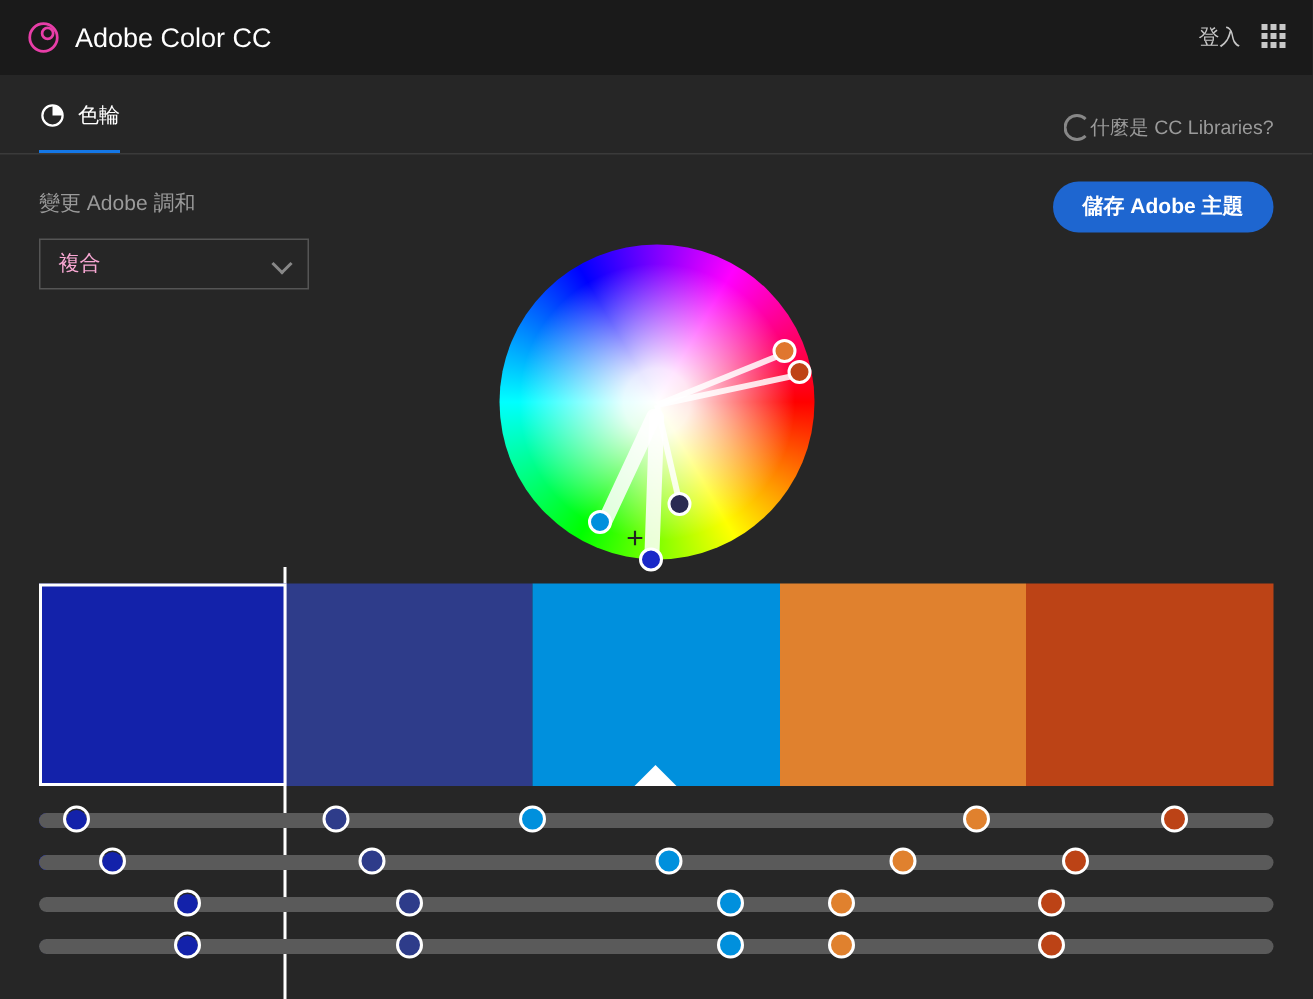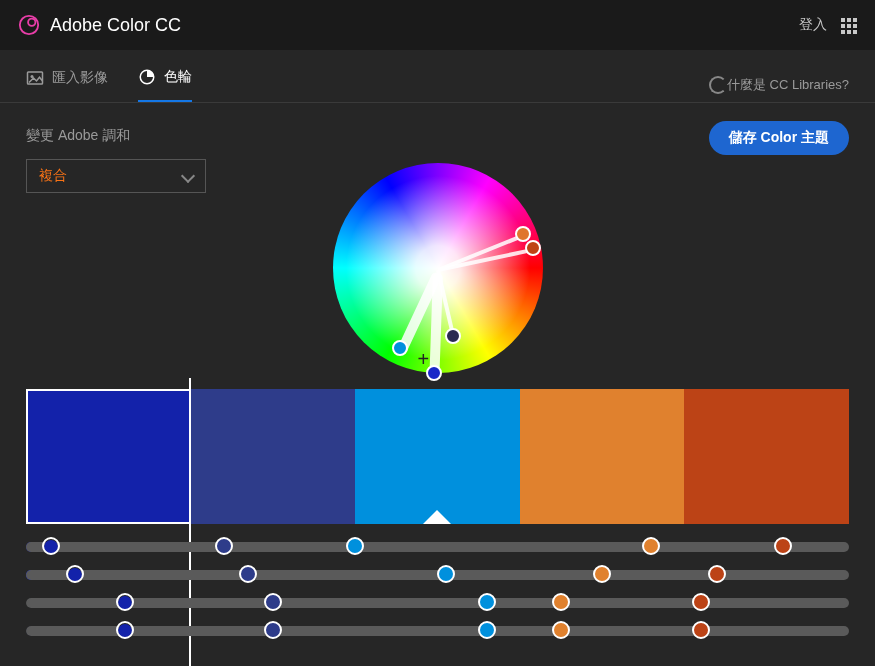--- a/index.html
+++ b/index.html
@@ -4,33 +4,33 @@
 <style>
 * { margin:0; padding:0; box-sizing:border-box; font-family:"Segoe UI",Arial,sans-serif; }
 body { background:#262626; color:#c8c8c8; width:875px; height:666px; overflow:hidden; }
 .header { display:flex; align-items:center; height:50px; padding:0 18px; background:#1a1a1a; }
 .logo-area { display:flex; align-items:center; gap:10px; }
 .logo-svg { width:22px; height:22px; }
 .app-title { color:#fff; font-size:18px; font-weight:400; }
 .main-nav { display:flex; gap:36px; margin-left:60px; }
 .main-nav span { color:#bdbdbd; font-size:15px; cursor:pointer; }
 .main-nav .active { color:#fff; }
-.header-right { margin-left:auto; display:flex; align-items:flex-end; gap:14px; }
+.header-right { margin-left:auto; display:flex; align-items:flex-start; gap:14px; }
 .header-right .login { color:#c8c8c8; font-size:14px; cursor:pointer; }
 .grid-icon { display:inline-flex; flex-wrap:wrap; width:16px; height:16px; gap:2px; }
 .grid-icon i { width:4px; height:4px; background:#c8c8c8; display:block; }
 .sub-bar { display:flex; align-items:center; padding:18px 26px 0 26px; }
 .tab { display:flex; align-items:center; gap:8px; cursor:pointer; padding-bottom:14px; margin-right:30px; color:#9a9a9a; font-size:14px; }
 .tab.active { color:#fff; border-bottom:2px solid #1477e6; }
 .tab-icon { width:18px; height:18px; display:inline-block; }
 .sub-bar-right { margin-left:auto; display:flex; align-items:center; gap:0; color:#9a9a9a; font-size:13px; }
 .divider { height:1px; background:#3a3a3a; margin:0 0 0 0; }
 .content { position:relative; padding:20px 26px 0 26px; }
 .label-row { color:#9a9a9a; font-size:14px; margin-top:4px; }
-.dropdown { margin-top:14px; width:180px; height:34px; border:1px solid #555; background:#262626; color:#f97316; display:flex; align-items:center; justify-content:space-between; padding:0 12px; cursor:pointer; font-size:14px; }
+.dropdown { margin-top:14px; width:180px; height:34px; border:1px solid #555; background:#262626; color:#f9a8d4; display:flex; align-items:center; justify-content:space-between; padding:0 12px; cursor:pointer; font-size:14px; }
 .chev { width:10px; height:10px; border-left:2px solid #888; border-bottom:2px solid #888; transform:rotate(-45deg); }
 .save-btn { position:absolute; right:26px; top:18px; background:#1e66d0; color:#fff; border:none; height:34px; padding:0 20px; border-radius:20px; font-size:14px; font-weight:600; cursor:pointer; }
 .wheel-wrap { display:flex; justify-content:center; margin-top:-30px; }
 .wheel { width:210px; height:210px; border-radius:50%; position:relative; background:conic-gradient(from 90deg, red, #ff8000, yellow, #80ff00, lime, #00ff80, cyan, #0080ff, blue, #8000ff, magenta, #ff0080, red); }
 .wheel::after { content:""; position:absolute; inset:0; border-radius:50%; background:radial-gradient(circle at center, #fff 0%, rgba(255,255,255,0.9) 15%, rgba(255,255,255,0) 62%); }
 .arm { position:absolute; left:50%; top:50%; height:4px; background:rgba(255,255,255,0.85); transform-origin:0 50%; z-index:2; }
 .arm.thick { height:10px; border-radius:5px; }
 .handle { position:absolute; width:16px; height:16px; border:2px solid #fff; border-radius:50%; transform:translate(-50%,-50%); z-index:3; }
 .plus { position:absolute; left:50%; top:50%; color:#222; font-size:20px; z-index:3; }
 .swatches { display:flex; margin:16px 26px 0 26px; }
@@ -67,49 +67,41 @@
         <i></i>
         <i></i>
         <i></i>
         <i></i>
         <i></i>
     </span>
   </div>
 </div>
 
 <div class="sub-bar">
-  <div class="tab">
-    <svg class="tab-icon" viewBox="0 0 24 24">
-        <rect x="2" y="4" width="20" height="16" rx="1" fill="none" stroke="#9a9a9a" stroke-width="2"></rect>
-        <circle cx="8" cy="10" r="2" fill="#9a9a9a"></circle>
-        <path d="M4 18 L10 12 L14 16 L18 11 L22 16" fill="none" stroke="#9a9a9a" stroke-width="2"></path>
-      </svg>
-    <span>匯入影像</span>
-  </div>
   <div class="tab active">
     <svg class="tab-icon" viewBox="0 0 24 24">
         <circle cx="12" cy="12" r="9" fill="none" stroke="#fff" stroke-width="2"></circle>
         <path d="M12 3 A9 9 0 0 1 21 12 L12 12 Z" fill="#fff"></path>
       </svg>
     <span>色輪</span>
   </div>
   <div class="sub-bar-right">
     <span class="cc-icon"></span>
     <span>什麼是 CC Libraries?</span>
   </div>
 </div>
 <div class="divider"></div>
 
 <div class="content">
   <div class="label-row">變更 Adobe 調和</div>
   <div class="dropdown">
     <span>複合</span>
     <span class="chev"></span>
   </div>
-  <button class="save-btn">儲存 Color 主題</button>
+  <button class="save-btn">儲存 Adobe 主題</button>
 
   <div class="wheel-wrap">
     <div class="wheel" id="wheel">
         <div class="arm" style="width: 92px; transform: rotate(-22deg);"></div>
         <div class="handle" style="left: 190.301px; top: 70.5362px; background: rgb(224, 118, 46);"></div>
         <div class="arm" style="width: 98px; transform: rotate(-12deg);"></div>
         <div class="handle" style="left: 200.858px; top: 84.6247px; background: rgb(191, 67, 22);"></div>
         <div class="arm" style="width: 70px; transform: rotate(77deg);"></div>
         <div class="handle" style="left: 120.747px; top: 173.206px; background: rgb(42, 42, 82);"></div>
         <div class="arm thick" style="width: 105px; transform: rotate(92deg);"></div>

